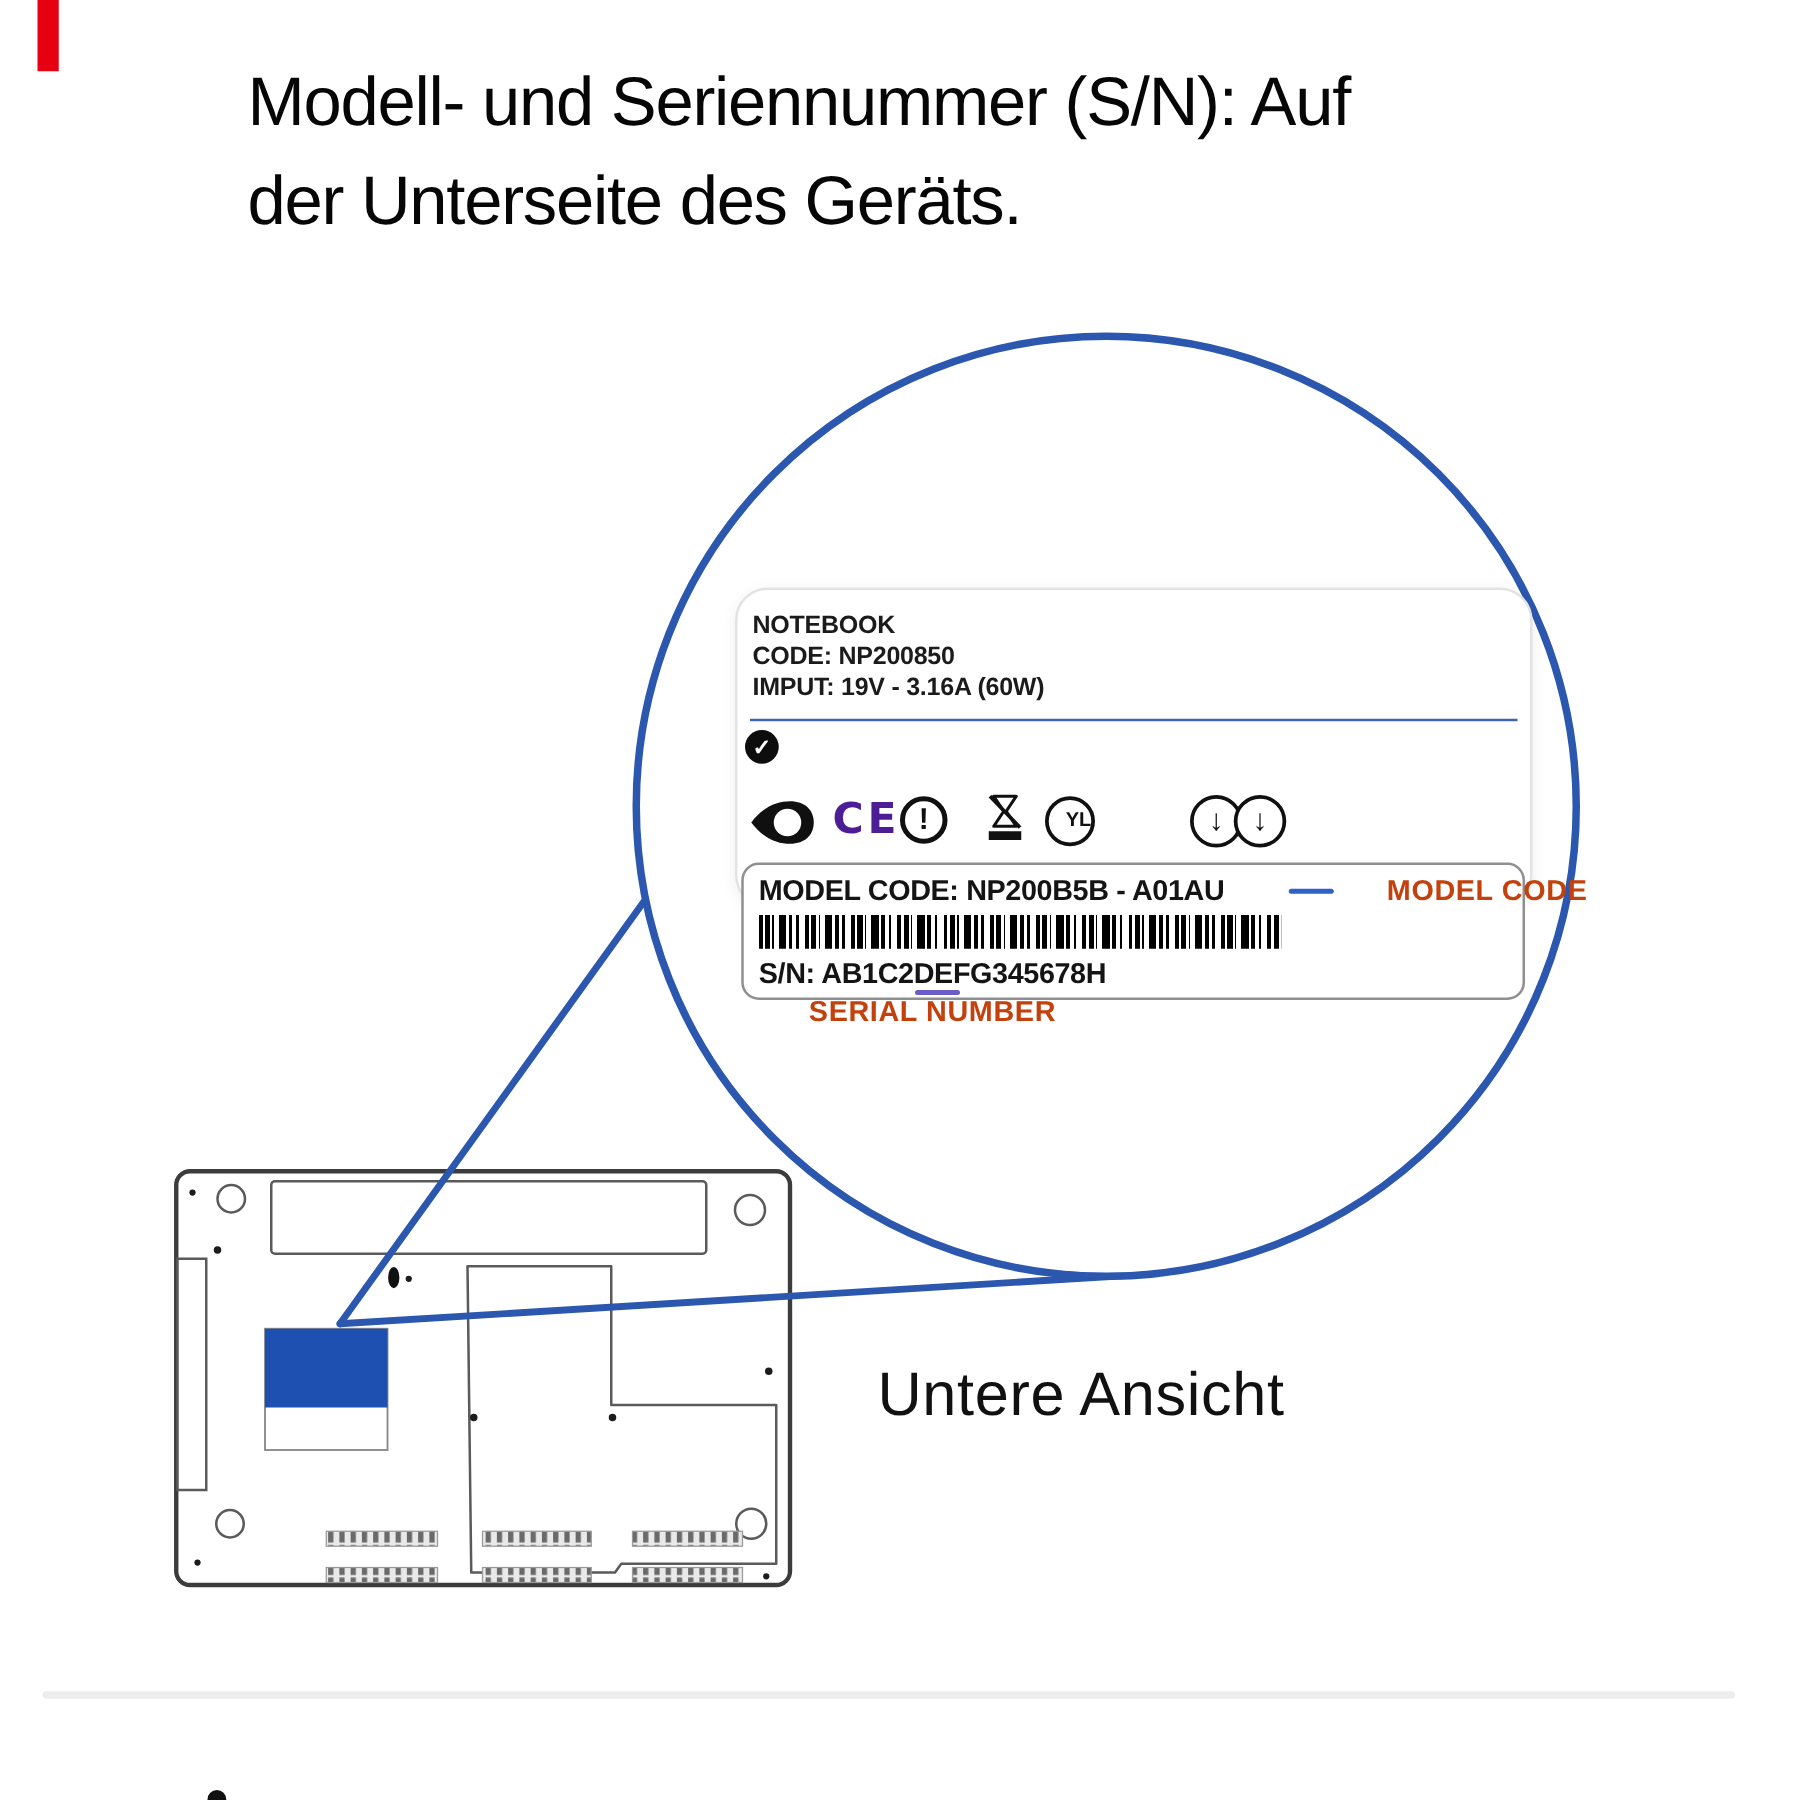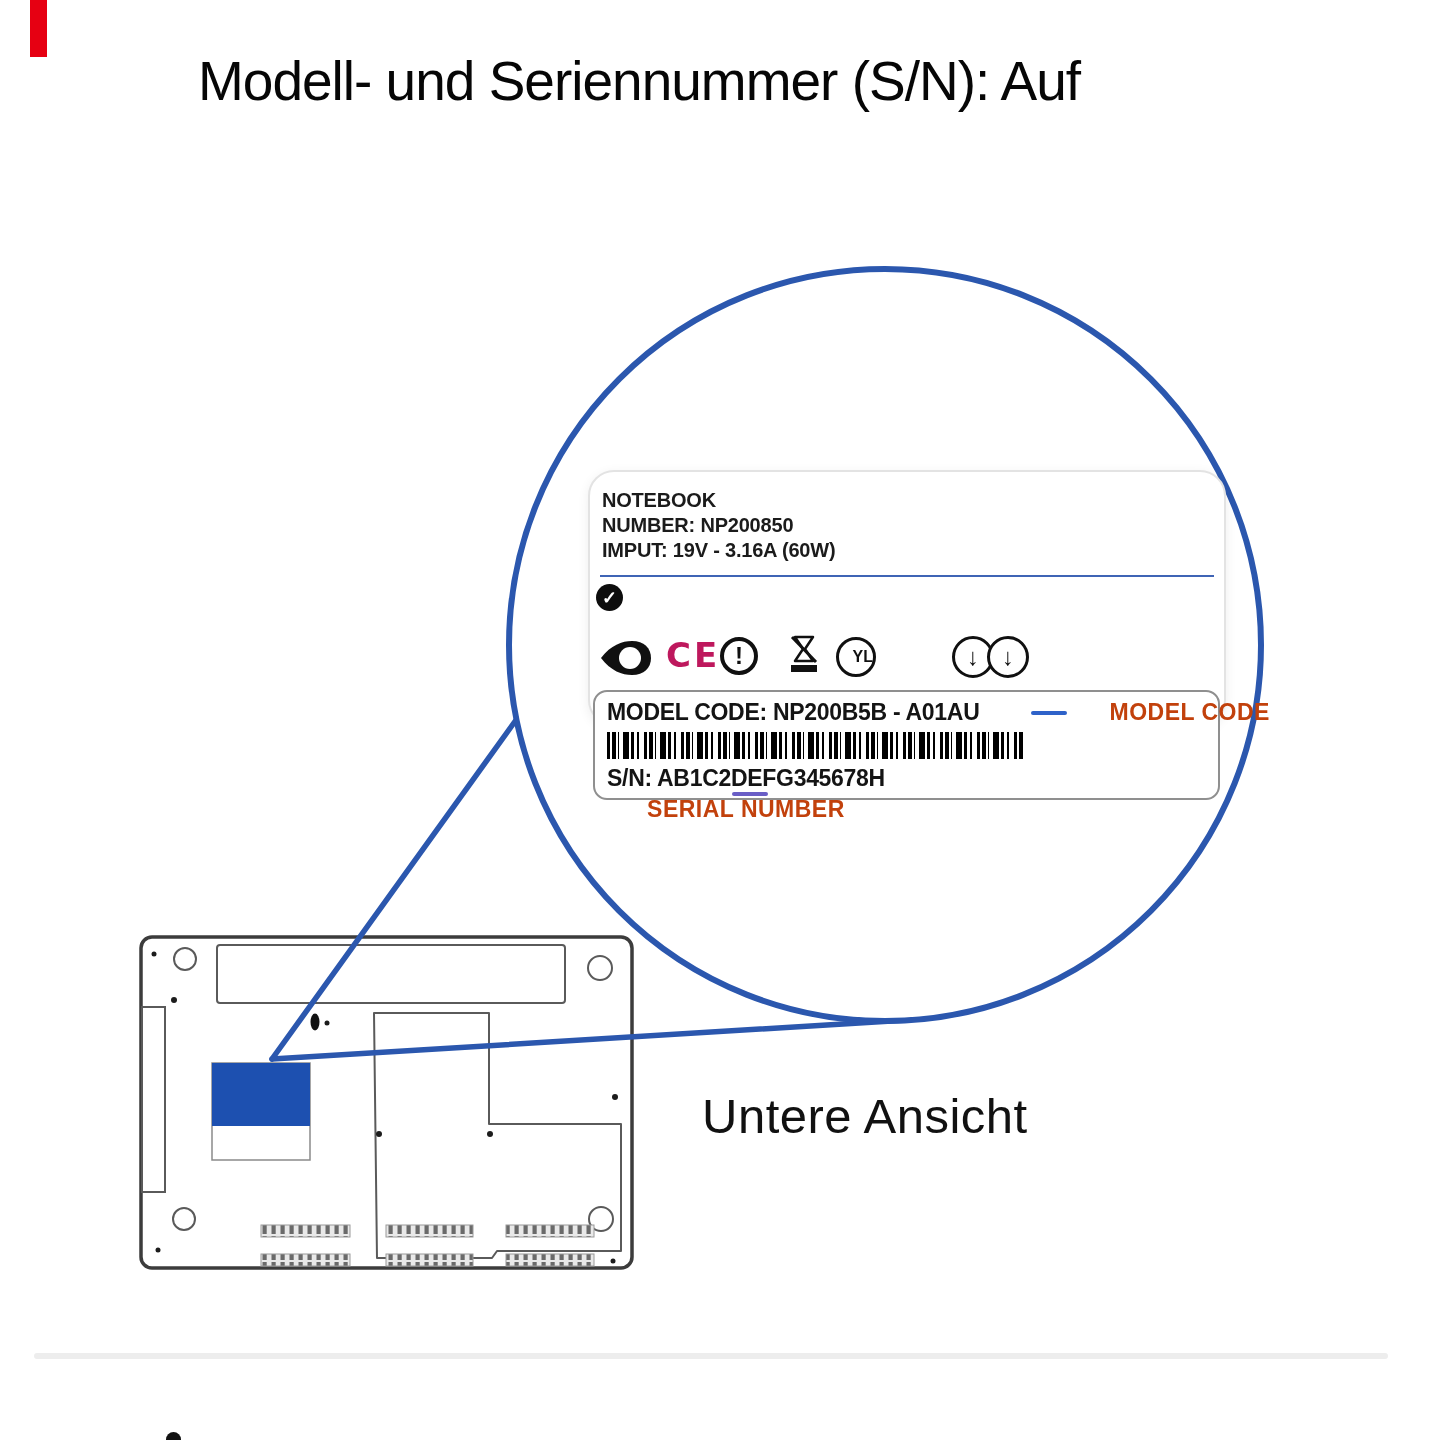--- a/index.html
+++ b/index.html
@@ -28,21 +28,21 @@
     font-size:20px;font-weight:700;line-height:25px;color:#1b1b1b;letter-spacing:-0.2px;
   }
   .label-rule{position:absolute;left:10px;right:10px;top:103px;height:2px;background:#3f64b5;}
   .check-badge{
     position:absolute;left:6px;top:112px;width:27px;height:27px;border-radius:50%;
     background:#0d0d0d;color:#fff;font-size:18px;font-weight:700;
     display:flex;align-items:center;justify-content:center;
   }
   .icon-row{position:absolute;left:10px;top:163px;height:46px;width:600px;}
   .icon-row > *{position:absolute;}
-  .ce-mark{left:66px;top:0px;font-family:"DejaVu Sans",sans-serif;font-size:34px;font-weight:600;letter-spacing:3px;color:#be185d;}
+  .ce-mark{left:66px;top:0px;font-family:"DejaVu Sans",sans-serif;font-size:34px;font-weight:600;letter-spacing:3px;color:#4c1d95;}
   .alert-circle{
     left:120px;top:2px;width:38px;height:38px;border:4px solid #101010;border-radius:50%;
     box-sizing:border-box;display:flex;align-items:center;justify-content:center;
     font-size:24px;font-weight:800;color:#101010;
   }
   .hourglass{left:188px;top:0px;}
   .yl-circle{
     left:236px;top:2px;width:40px;height:40px;border:3px solid #101010;border-radius:50%;
     box-sizing:border-box;display:flex;align-items:center;justify-content:flex-end;
     font-size:16px;font-weight:700;color:#101010;letter-spacing:0;
@@ -82,21 +82,21 @@
   
   .divider{position:absolute;left:34px;top:1353px;width:1354px;height:6px;background:#ededed;border-radius:3px;}
   .partial-glyph{position:absolute;left:166px;top:1432px;width:15px;height:8px;background:#111;border-radius:8px 8px 0 0;}
 </style>
 </head>
 <body>
 
 <div class="red-bar"></div>
 
 <div class="heading"><b>Modell- und Seriennummer (S/N):</b> <span>Auf</span><br>
-</div>
+<span>der Unterseite des Geräts.</span></div>
 
 <svg class="diagram" width="1440" height="1440" viewBox="0 0 1440 1440">
   <defs>
     <pattern id="vent" width="9" height="13" patternUnits="userSpaceOnUse">
       <rect x="0" y="0" width="9" height="13" fill="#e9e9e9"></rect>
       <rect x="1.5" y="1" width="4.2" height="11" fill="#6a6a6a"></rect>
     </pattern>
   </defs>
 
   <g>
@@ -130,21 +130,21 @@
 
   <path d="M272 1059 L516 720" stroke="#2b57ae" stroke-width="5.5" stroke-linecap="round" fill="none"></path>
   <path d="M272 1059 L908 1020" stroke="#2b57ae" stroke-width="5.5" stroke-linecap="round" fill="none"></path>
 
   <circle cx="885" cy="645" r="376" fill="#ffffff" stroke="#2b57ae" stroke-width="6"></circle>
 </svg>
 
 <div class="label-card">
   <div class="label-text">
     <div>NOTEBOOK</div>
-    <div>NUMBER: NP200850</div>
+    <div>CODE: NP200850</div>
     <div>IMPUT: 19V - 3.16A (60W)</div>
   </div>
   <div class="label-rule"></div>
   <div class="check-badge">
       <span>✓</span>
     </div>
 
   <div class="icon-row">
     <svg class="eye-icon" width="52" height="36" viewBox="0 0 52 36">
       <path d="M1 18 C11 5 22 1 32 1 C44 1 51 8 51 18 C51 28 44 35 32 35 C22 35 11 31 1 18 Z" fill="#101010"></path>

